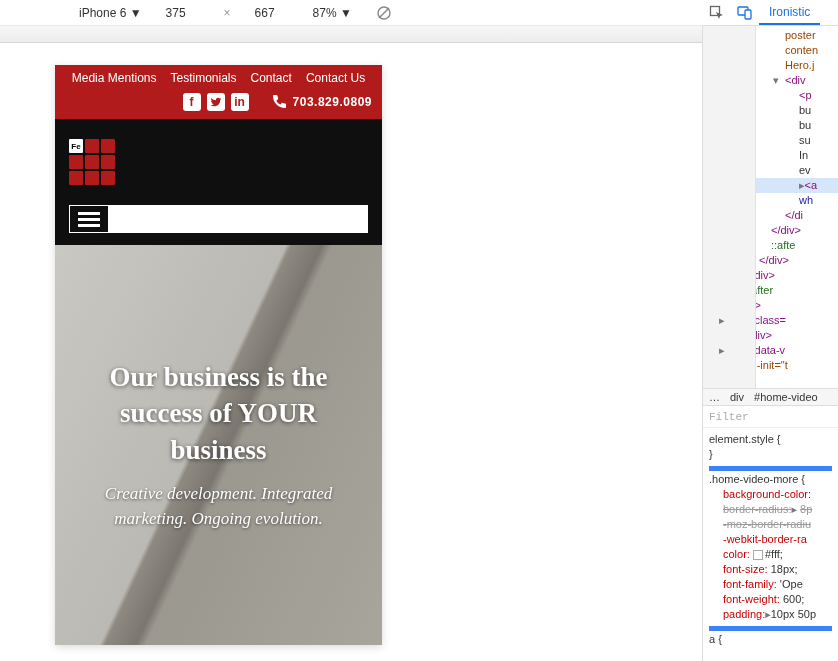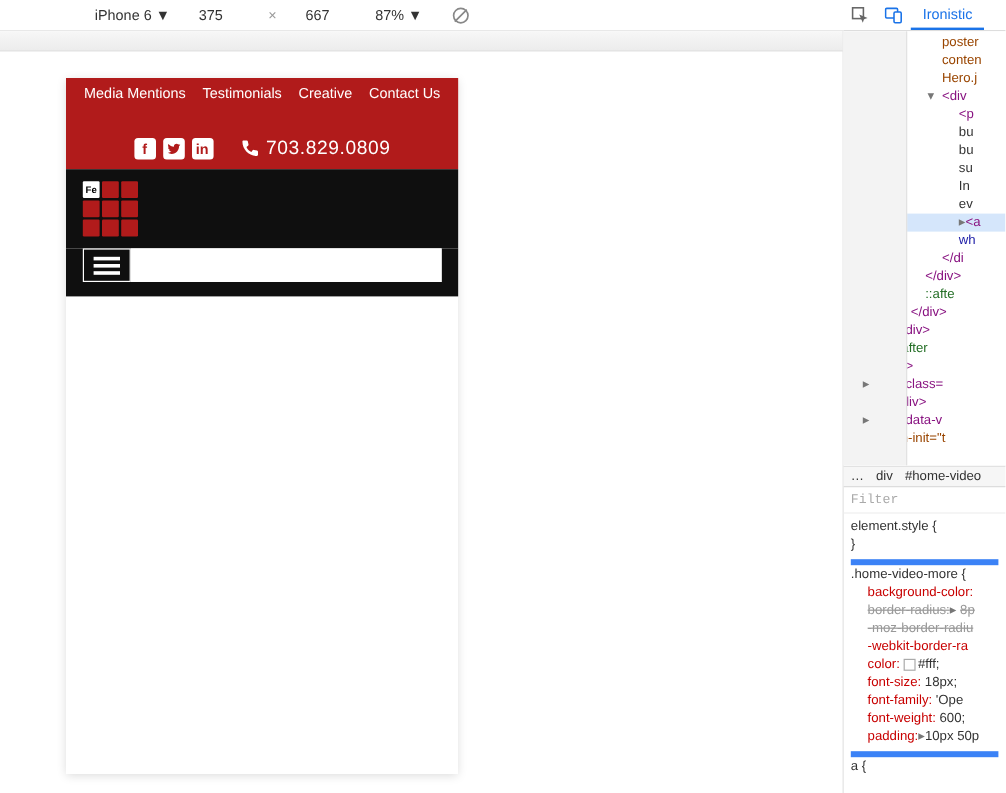--- a/index.html
+++ b/index.html
@@ -14,28 +14,28 @@
 .tb-right{display:flex;align-items:center;gap:12px;padding-right:6px}
 .kebab{font-size:16px;color:#555;line-height:1}
 .icn{width:16px;height:16px;display:inline-block}
 .main{flex:1;display:flex;min-height:0}
 
 .preview-col{width:703px;display:flex;flex-direction:column;min-height:0;border-right:1px solid #ddd}
 .ruler{height:17px;background:linear-gradient(#f7f7f7,#ececec);border-bottom:1px solid #d7d7d7;position:relative;overflow:hidden}
 .preview-canvas{flex:1;background:#fff;display:flex;justify-content:flex-start;align-items:flex-start;padding-top:22px;padding-left:55px;overflow:hidden;position:relative}
 .phone{width:327px;height:580px;box-shadow:0 2px 8px rgba(0,0,0,.15);display:flex;flex-direction:column;overflow:hidden}
 
-.topbar{background:#b11b1b;color:#fff;display:flex;flex-wrap:wrap;justify-content:center;align-items:center;padding:6px 10px 8px;gap:24px}
+.topbar{background:#b11b1b;color:#fff;display:flex;flex-wrap:wrap;justify-content:flex-end;align-items:center;padding:6px 10px 8px;gap:2px}
 .topbar .navlinks{display:flex;gap:14px;font-size:12px;width:100%;justify-content:center;margin-bottom:6px}
 .topbar .navlinks span{white-space:nowrap}
 .social{display:flex;gap:6px;align-items:center}
 .sicon{width:18px;height:18px;background:#fff;color:#b11b1b;border-radius:3px;font-size:12px;font-weight:bold;display:flex;align-items:center;justify-content:center}
 .phone-ico{width:16px;height:16px;display:inline-block}
-.phone-num{font-size:16px;font-weight:normal;letter-spacing:.5px}
-.brand{background:#0f0f0f;padding:10px 14px;display:flex;align-items:center;gap:10px}
+.phone-num{font-size:12px;font-weight:bold;letter-spacing:.5px}
+.brand{background:#0f0f0f;padding:20px 14px;display:flex;align-items:center;gap:10px}
 .grid9{display:grid;grid-template-columns:repeat(3,14px);grid-template-rows:repeat(3,14px);gap:2px}
 .grid9 .cell{background:#b11b1b;border-radius:1px}
 .grid9 .fe{background:#fff;font-size:8px;color:#000;font-weight:bold;display:flex;align-items:center;justify-content:center}
 .brand-text{color:#fff;font-size:26px;font-weight:bold;letter-spacing:1px;font-family:Georgia,serif}
 .search-row{background:#0f0f0f;padding:0 14px 12px;display:flex;align-items:stretch;gap:0}
 .hamburger{width:40px;height:28px;border:1px solid #fff;display:flex;flex-direction:column;justify-content:center;align-items:center;gap:3px}
 .hamburger span{width:22px;height:3px;background:#fff}
 .search-input{flex:1;height:28px;border:1px solid #fff;background:#fff;padding:0 8px;font-size:13px}
 .hero{flex:1;position:relative;background:linear-gradient(115deg,#c9c8c3 0%,#bbb9b3 45%,#8e8a82 46%,#7b7770 52%,#9b9890 54%,#a8a59d 100%);display:flex;flex-direction:column;justify-content:center;align-items:center;padding:20px 14px;color:#fff;text-align:center}
 .hero h1{font-family:Georgia,'Times New Roman',serif;font-size:27px;line-height:1.35;text-shadow:0 1px 4px rgba(0,0,0,.6);margin-bottom:14px}
@@ -108,21 +108,21 @@
 
     <div class="preview-col">
       <div class="ruler"></div>
       <div class="preview-canvas">
         <div class="phone">
 
           <div class="topbar">
             <div class="navlinks">
               <span>Media Mentions</span>
               <span>Testimonials</span>
-              <span>Creative</span>
+              <span>Contact</span>
               <span>Contact Us</span>
             </div>
             <div class="social">
               <span class="sicon">f</span>
               <span class="sicon">
                 <svg viewBox="0 0 16 16" width="12" height="12">
                     <path fill="#b11b1b" d="M15 3.5c-.5.3-1 .5-1.6.6.6-.4 1-.9 1.2-1.6-.5.3-1.1.6-1.8.7C12.3 2.6 11.6 2.3 10.8 2.3c-1.6 0-2.9 1.3-2.9 2.9 0 .2 0 .4.1.6C5.5 5.7 3.3 4.5 1.8 2.7c-.2.4-.4.9-.4 1.5 0 1 .5 1.9 1.3 2.4-.5 0-.9-.1-1.3-.4 0 1.4 1 2.6 2.3 2.9-.2.1-.5.1-.8.1-.2 0-.4 0-.5-.1.4 1.2 1.5 2 2.8 2-1 .8-2.3 1.3-3.7 1.3H1c1.3.8 2.8 1.3 4.4 1.3 5.3 0 8.2-4.4 8.2-8.2v-.4c.6-.4 1-.9 1.4-1.6z"></path>
                   </svg>
               </span>
               <span class="sicon">in</span>
@@ -152,20 +152,24 @@
 
           <div class="search-row">
             <div class="hamburger">
                 <span></span>
                 <span></span>
                 <span></span>
               </div>
             <input class="search-input" type="text" style="">
           </div>
 
+          <div class="hero">
+            <h1>Our business is the success of YOUR business</h1>
+            <p>Creative development. Integrated marketing. Ongoing evolution.</p>
+          </div>
 
         </div>
       </div>
     </div>
 
     <div class="dt-col">
       <div class="dt-header">
         <span class="dt-icn">
           <svg width="16" height="16" viewBox="0 0 16 16">
               <rect x="1.5" y="1.5" width="9" height="9" fill="none" stroke="#666" stroke-width="1.3"></rect>

